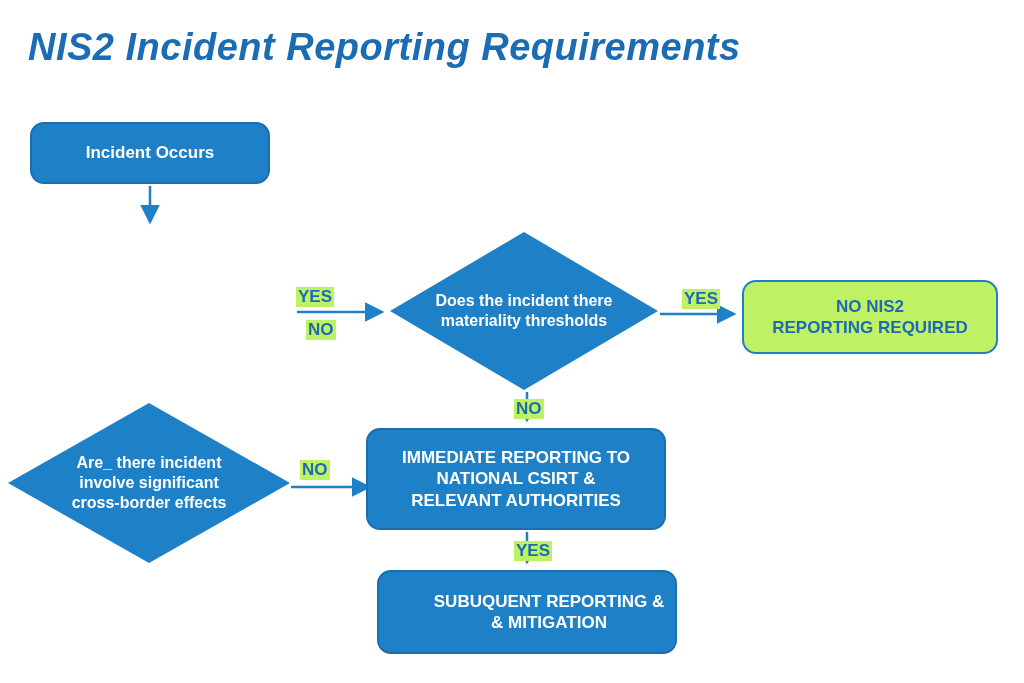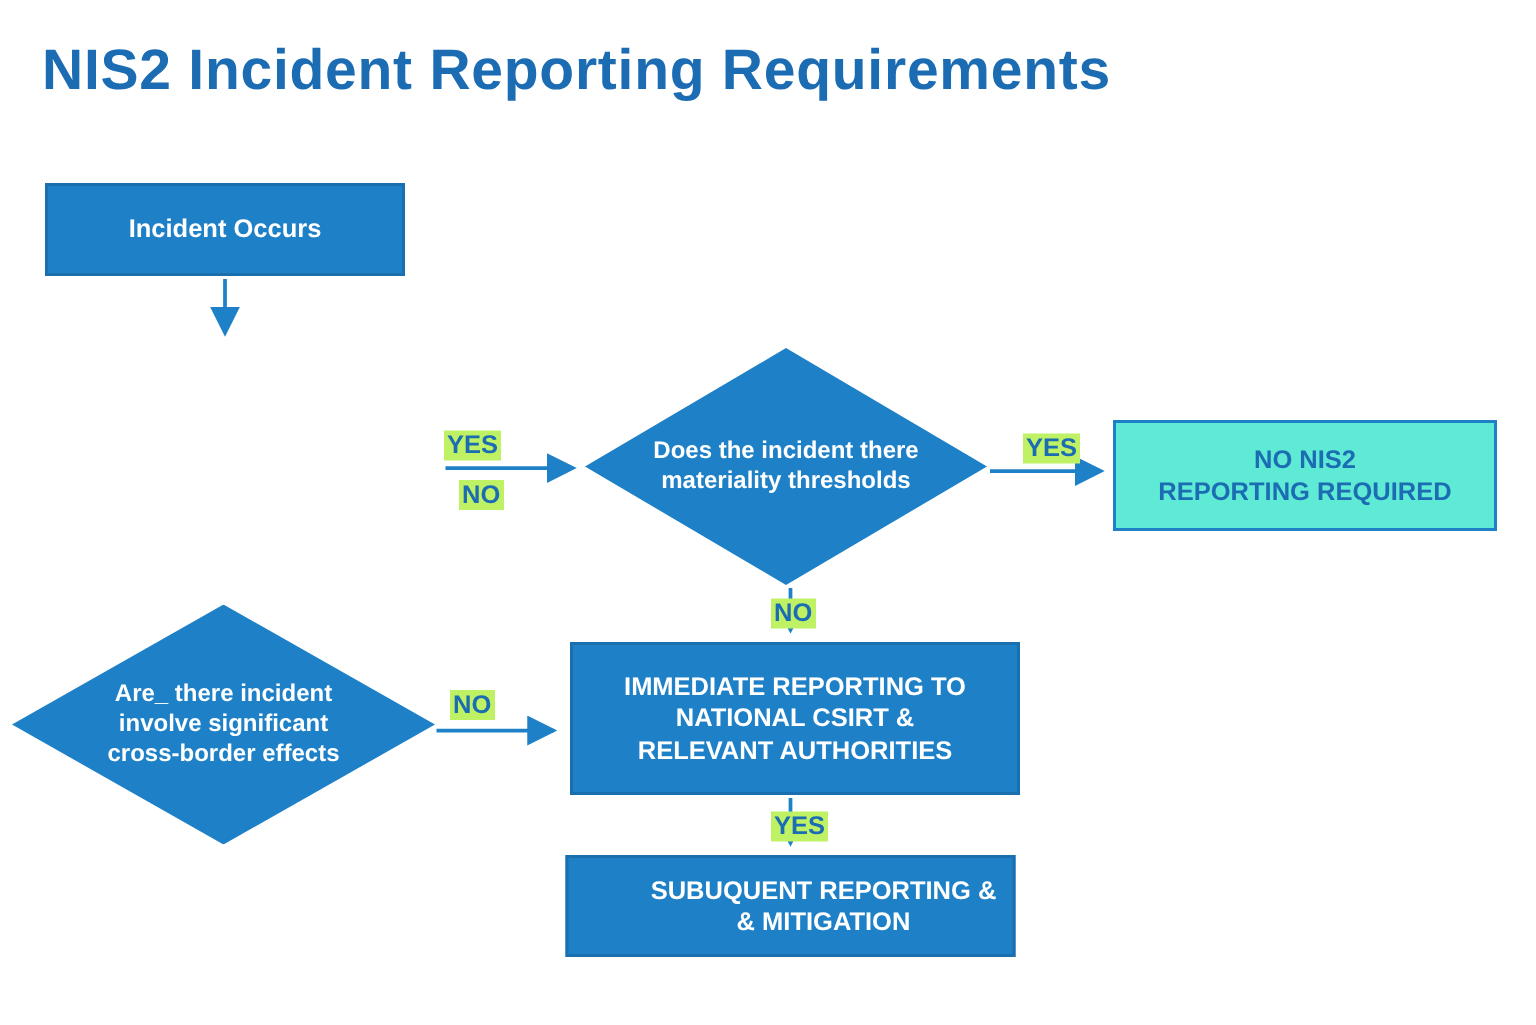--- a/index.html
+++ b/index.html
@@ -13,38 +13,40 @@
     overflow: hidden;
   }
   .page-title {
     position: absolute;
     left: 28px;
     top: 26px;
     font-size: 38px;
     font-weight: bold;
     color: #1b6cb3;
     letter-spacing: 0.5px;
+    font-style: italic;
   }
   .node {
     position: absolute;
     display: flex;
     align-items: center;
     justify-content: center;
     text-align: center;
     font-weight: bold;
     white-space: pre-line;
     line-height: 1.25;
+    border-radius: 14px;
   }
   .rect-filled {
     background: #1e81c8;
     border: 2px solid #1a6fae;
     color: #ffffff;
   }
   .rect-outline {
-    background: #5eead4;
+    background: #bef264;
     border: 2px solid #1e81c8;
     color: #1b6cb3;
   }
   .diamond {
     background: #1e81c8;
     color: #ffffff;
     clip-path: polygon(50% 0, 100% 50%, 50% 100%, 0 50%);
     padding: 0 34px;
   }
   .edge-label {
@@ -59,22 +61,22 @@
     position: absolute;
     left: 0; top: 0;
     width: 1024px; height: 683px;
     pointer-events: none;
   }
   #n-incident   { left: 30px;  top: 122px; width: 240px; height: 62px;  font-size: 17px; }
   #n-disruption { left: 5px;   top: 230px; width: 292px; height: 160px; font-size: 16px; }
   #n-material   { left: 390px; top: 232px; width: 268px; height: 158px; font-size: 16px; }
   #n-noreport   { left: 742px; top: 280px; width: 256px; height: 74px;  font-size: 17px; }
   #n-crossborder{ left: 8px;   top: 403px; width: 282px; height: 160px; font-size: 16px; }
-  #n-immediate  { left: 380px; top: 428px; width: 300px; height: 102px; font-size: 17px; }
-  #n-subsequent { left: 377px; top: 570px; width: 300px; height: 68px;  font-size: 17px; padding-left: 44px; }
+  #n-immediate  { left: 366px; top: 428px; width: 300px; height: 102px; font-size: 17px; }
+  #n-subsequent { left: 377px; top: 570px; width: 300px; height: 84px;  font-size: 17px; padding-left: 44px; }
   #lbl-disruption-yes { left: 296px; top: 287px; }
   #lbl-disruption-no  { left: 306px; top: 320px; }
   #lbl-material-yes   { left: 682px; top: 289px; }
   #lbl-material-no    { left: 514px; top: 399px; }
   #lbl-crossborder-no { left: 300px; top: 460px; }
   #lbl-immediate-yes  { left: 514px; top: 541px; }
 </style>
 </head>
 <body>
 

